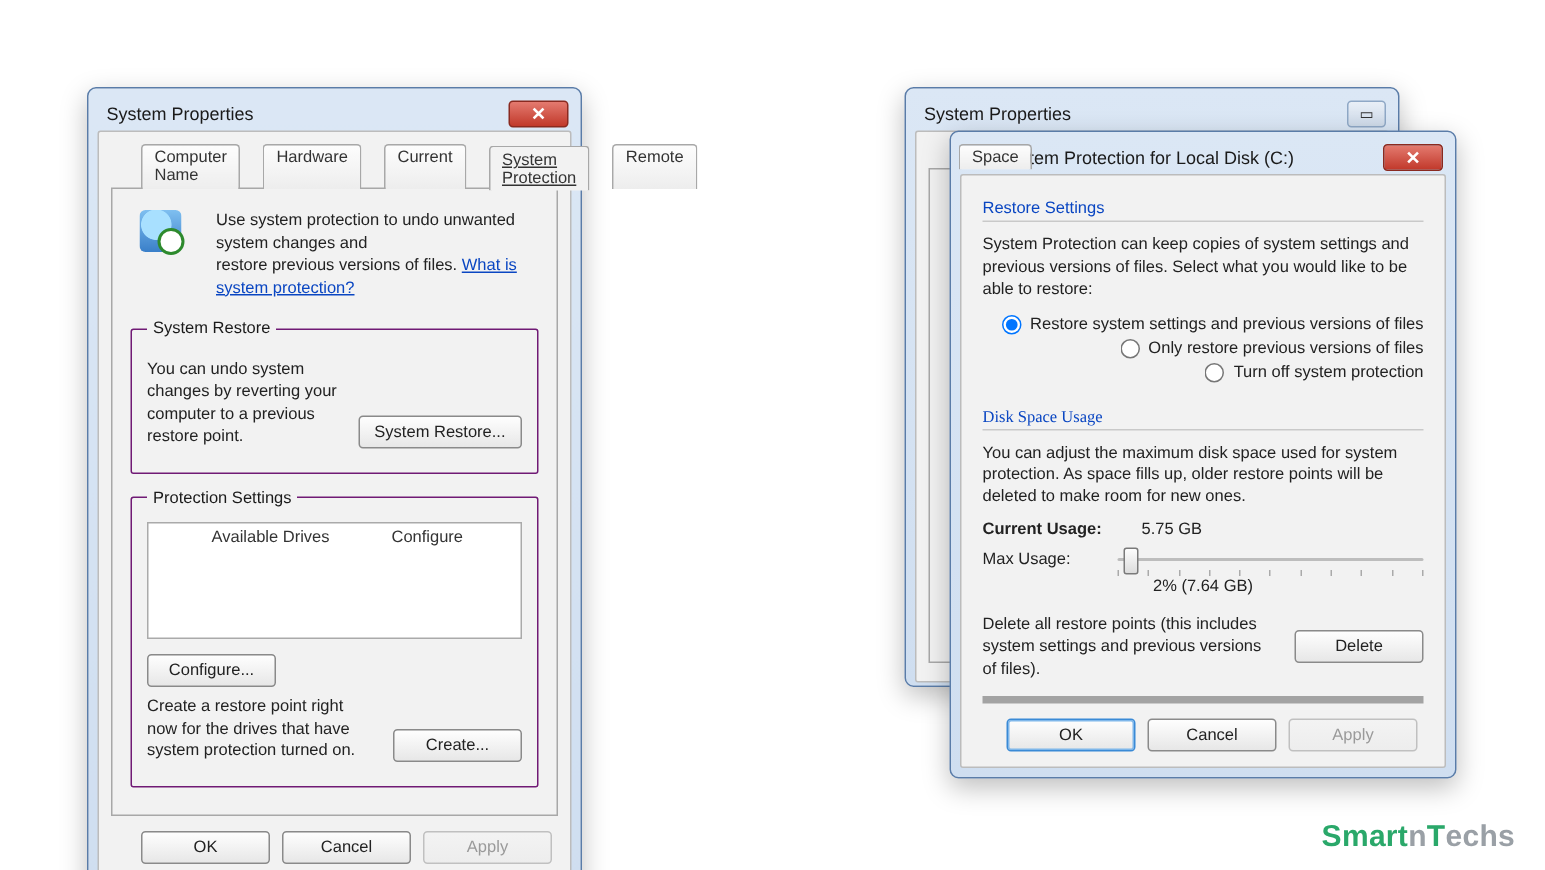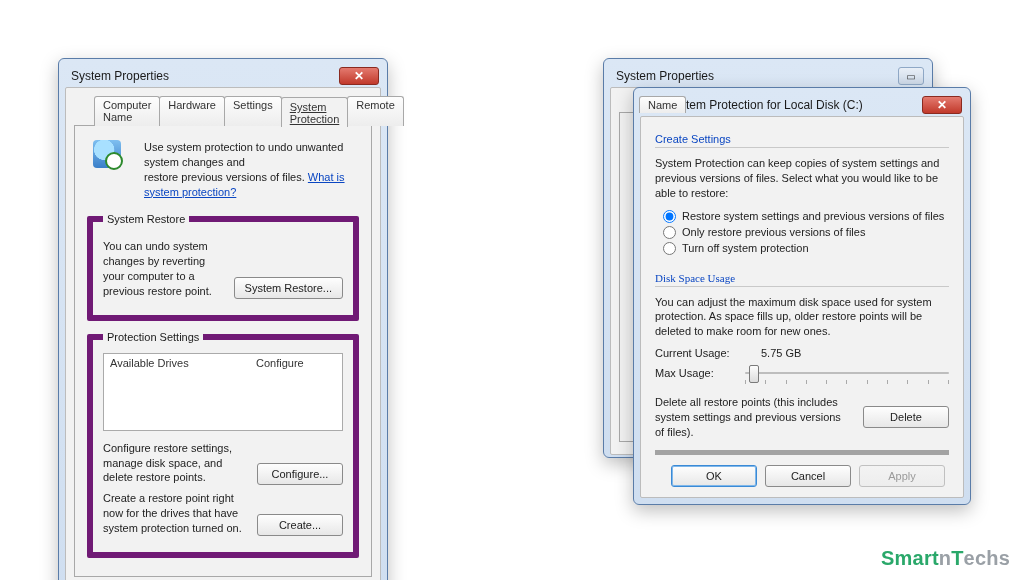--- a/index.html
+++ b/index.html
@@ -56,21 +56,21 @@
     border-radius: 3px;
     display:flex;align-items:center;justify-content:center;
     font-size:10px;color:#333;
   }
   .client {
     background: #f2f2f2;
     border: 1px solid #bcbcbc;
     border-radius: 2px;
     padding: 8px;
   }
-  .tabs { display:flex; gap:0; margin-bottom:-1px; position:relative; z-index:2;padding-left:20px; }
+  .tabs { display:flex; gap:16px; margin-bottom:-1px; position:relative; z-index:2;padding-left:20px; }
   .tab {
     border:1px solid #a8a8a8;
     border-bottom:none;
     padding: 2px 8px;
     background: linear-gradient(#fdfdfd,#ededed);
     border-radius: 3px 3px 0 0;
     margin-right:-1px;
     font-size:11px;
     color:#333;
     cursor:default;
@@ -80,21 +80,21 @@
     position:relative; top:1px;
     padding-top:3px;
     text-decoration:underline;
   }
   .tabpanel {
     border:1px solid #a8a8a8;
     background:#f2f2f2;
     padding: 10px 12px 12px 12px;
   }
   fieldset.group {
-    border:6px solid #701a75;
+    border:1px solid #701a75;
     border-radius:2px;
     margin: 10px 0 6px 0;
     padding: 10px 10px 12px 10px;
   }
   fieldset.group > legend {
     padding: 0 4px;
     color:#1a1a1a;
     font-size:11px;
   }
   .intro { display:flex; gap:23px; padding: 4px 4px 4px 6px; }
@@ -125,53 +125,53 @@
     cursor: default;
     color:#222;
   }
   button.w7:disabled { color:#9a9a9a; background:linear-gradient(#f3f3f3,#ededed); border-color:#c0c0c0; }
   .listbox {
     border:1px solid #aaa;
     background:#fff;
     height: 78px;
     font-size:11px;
   }
-  .listhead { display:flex; padding:3px 6px; color:#333; }
+  .listhead { display:flex; padding:3px 6px; color:#333;margin-left:36px; }
   .listhead .c1 { flex:1; }
   .listhead .c2 { width: 80px; }
   .listrow { display:flex; align-items:center; padding:3px 6px; background:#eef4fb; }
   .listrow .c1 { flex:1; display:flex; align-items:center; gap:6px; }
   .listrow .c2 { width:80px; }
   .drive-icon {
     width:16px;height:12px;background:linear-gradient(#d7e8f7,#8db7dd);
     border:1px solid #6b8fb5;border-radius:2px;display:inline-block;
   }
   .dlg-footer { display:flex; justify-content:flex-end; gap:8px; padding: 10px 4px 2px 4px; }
   
-  .radio { display:flex; align-items:center; gap:6px; margin:3px 0; }
+  .radio { display:flex; align-items:center; gap:6px; margin:3px 0;justify-content:flex-end; }
   .radio input { margin:0; }
   .slider-wrap { display:flex; align-items:center; gap:10px; margin-top:4px; }
   .slider-wrap label { width:80px; }
   .slider-track {
     flex:1; height:20px; position:relative;
   }
   .slider-track .line {
     position:absolute; top:9px; left:0; right:0; height:2px;
     background:#bdbdbd; border-radius:1px;
   }
   .slider-thumb {
     position:absolute; top:2px; width:10px; height:18px;
     background:linear-gradient(#fdfdfd,#dcdcdc);
     border:1px solid #7a7a7a; border-radius:2px;
   }
   .ticks { position:absolute; bottom:-2px; left:0; right:0; height:5px; display:flex; justify-content:space-between; }
   .ticks span { width:1px; height:4px; background:#aaa; }
   .slider-val { text-align:center; margin-top:2px; font-size:11px; color:#222; }
   .kv { display:flex; gap:16px; margin-top:8px; }
-  .kv .k { width:90px; }
+  .kv .k { width:90px;font-weight:bold; }
   .section-title {
     color:#0a46c2; font-size:11px; margin:6px 0 2px 0;
   }
   .hr { height:1px; background:#c9c9c9; margin:2px 0 8px 0; }
   .brand {
     position:absolute; right:20px; bottom:10px;
     font-size:20px; font-weight:600; letter-spacing:0.2px;
     font-family:"Segoe UI", Tahoma, sans-serif;
   }
   .brand .s1{color:#2aa86a;} .brand .s2{color:#9aa0a6;} .brand .s3{color:#2aa86a;font-weight:700;} .brand .s4{color:#9aa0a6;}
@@ -183,21 +183,21 @@
   <div class="titlebar">
     <span>System Properties</span>
     <div class="winbtns">
       <div class="closebtn">✕</div>
     </div>
   </div>
   <div class="client">
     <div class="tabs">
       <div class="tab">Computer Name</div>
       <div class="tab">Hardware</div>
-      <div class="tab">Settings</div>
+      <div class="tab">Current</div>
       <div class="tab active">System Protection</div>
       <div class="tab">Remote</div>
     </div>
     <div class="tabpanel">
       <div class="intro">
         <div class="intro-icon"></div>
         <div class="txt">
           <span>Use system protection to undo unwanted system changes and</span><br>
           <span>restore previous versions of files. </span><span class="link">What is system protection?</span>
         </div>
@@ -213,21 +213,20 @@
 
       <fieldset class="group">
         <legend>Protection Settings</legend>
         <div class="listbox">
           <div class="listhead">
             <div class="c1">Available Drives</div>
             <div class="c2">Configure</div>
           </div>
         </div>
         <div class="row" style="margin-top:10px;">
-          <div class="txt">Configure restore settings, manage disk space, and delete restore points.</div>
           <button class="w7">Configure...</button>
         </div>
         <div class="row" style="margin-top:6px;">
           <div class="txt">Create a restore point right now for the drives that have system protection turned on.</div>
           <button class="w7">Create...</button>
         </div>
       </fieldset>
     </div>
     <div class="dlg-footer">
       <button class="w7">OK</button>
@@ -239,38 +238,38 @@
 
 <div class="window" style="left:603px; top:58px; width:330px; height:400px;">
   <div class="titlebar">
     <span>System Properties</span>
     <div class="winbtns">
       <div class="minbtn">▭</div>
     </div>
   </div>
   <div class="client" style="height:368px;">
     <div class="tabs">
-      <div class="tab">Name</div>
+      <div class="tab">Space</div>
     </div>
     <div class="tabpanel" style="height:330px;"></div>
   </div>
 </div>
 
 <div class="window" style="left:633px; top:87px; width:338px;">
   <div class="titlebar">
     <div class="titlebar-left">
       <span class="sysicon"></span>
       <span>System Protection for Local Disk (C:)</span>
     </div>
     <div class="winbtns">
       <div class="closebtn">✕</div>
     </div>
   </div>
   <div class="client" style="padding:10px 14px 8px 14px;">
-    <div class="section-title">Create Settings</div>
+    <div class="section-title">Restore Settings</div>
     <div class="hr"></div>
     <div class="txt">System Protection can keep copies of system settings and previous versions of files. Select what you would like to be able to restore:</div>
     <div style="padding:6px 0 2px 8px;">
       <label class="radio">
         <input type="radio" name="rs" checked="" style="">
         <span>Restore system settings and previous versions of files</span>
       </label>
       <label class="radio">
         <input type="radio" name="rs" style="">
         <span>Only restore previous versions of files</span>
@@ -303,20 +302,21 @@
             <span></span>
             <span></span>
             <span></span>
             <span></span>
             <span></span>
             <span></span>
             <span></span>
           </div>
       </div>
     </div>
+    <div class="slider-val">2% (7.64 GB)</div>
 
     <div class="row" style="margin-top:12px; align-items:center;">
       <div class="txt">Delete all restore points (this includes system settings and previous versions of files).</div>
       <button class="w7">Delete</button>
     </div>
 
     <div class="dlg-footer" style="border-top:5px solid #a3a3a3; margin-top:10px;">
       <button class="w7" style="border-color:#3a8ad6; box-shadow:0 0 0 1px #7fb7ea inset;">OK</button>
       <button class="w7">Cancel</button>
       <button class="w7" disabled="">Apply</button>

